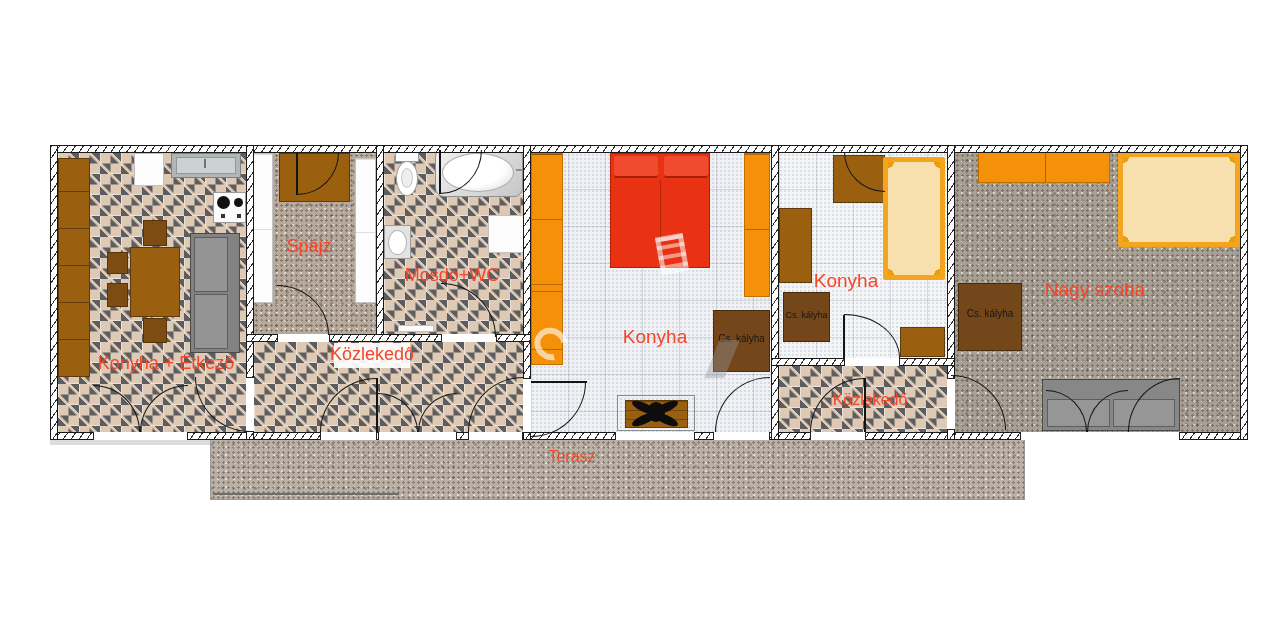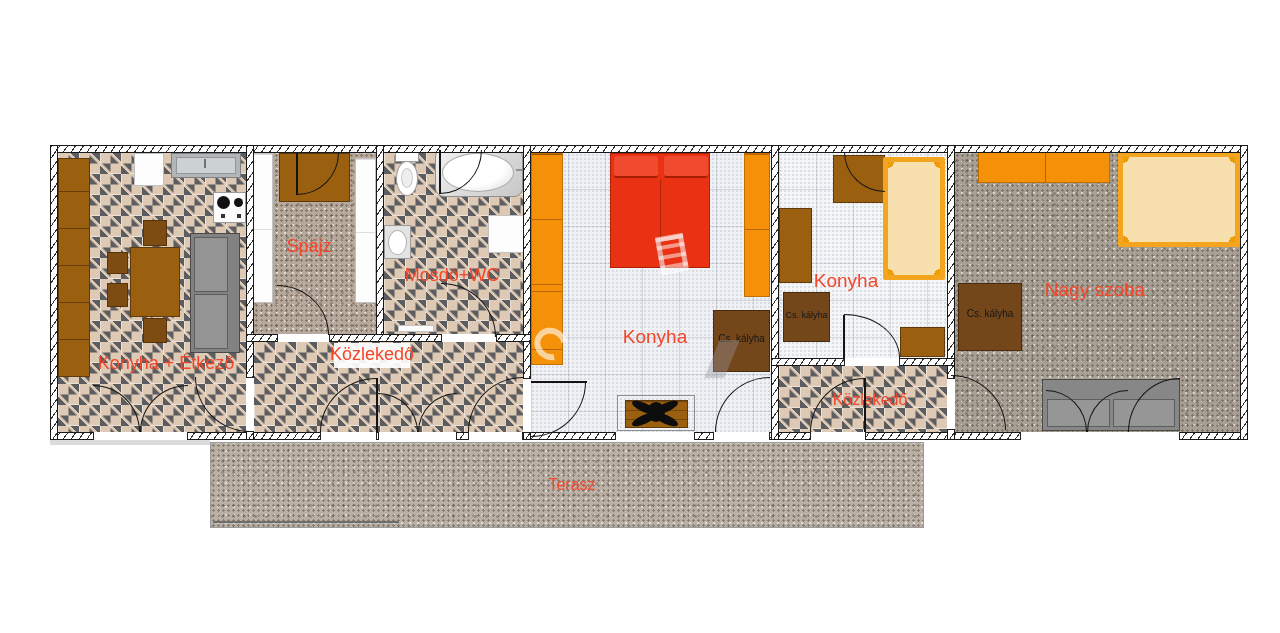--- a/index.html
+++ b/index.html
@@ -60,21 +60,21 @@
   .white{background:#fdfdfd;border:1px solid #c2c2c2;z-index:2}
   .gray{background:#8e8e8e;border:1.5px solid #4a4a4a;z-index:2}
   .petal{position:absolute;width:26px;height:9px;background:#0d0d0d;border-radius:50%;z-index:3}
   .wm{z-index:3;pointer-events:none}
 </style>
 </head>
 <body>
 
 <div id="plan">
 
-  <div class="ab speck f-terr" style="left:210px;top:442px;width:714px;height:86px">
+  <div class="ab speck f-terr" style="left:210px;top:414px;width:815px;height:86px">
     <div class="ab rlabel" style="left:361px;top:42px;font-size:16px">Terasz</div>
     <div class="ab" style="left:2px;top:78px;width:186px;height:2px;background:#6e6e6e;z-index:2"></div>
   </div>
   <div class="ab" style="left:50px;top:440px;width:160px;height:5px;background:#dcdcdc;z-index:0"></div>
 
   <div class="ab tile" style="left:58px;top:153px;width:188px;height:279px">
     <div class="ab brown" style="left:0;top:5px;width:32px;height:219px;background-image:repeating-linear-gradient(0deg,transparent 0 36px,rgba(40,20,0,.45) 36px 37px)"></div>
     <div class="ab white" style="left:76px;top:0;width:30px;height:33px"></div>
     <div class="ab" style="left:113px;top:0;width:70px;height:25px;background:#b2b6b6;border:1px solid #7d8181">
       <div class="ab" style="left:4px;top:3px;width:60px;height:17px;background:#ccd1d1;border:1px solid #939797"></div>

